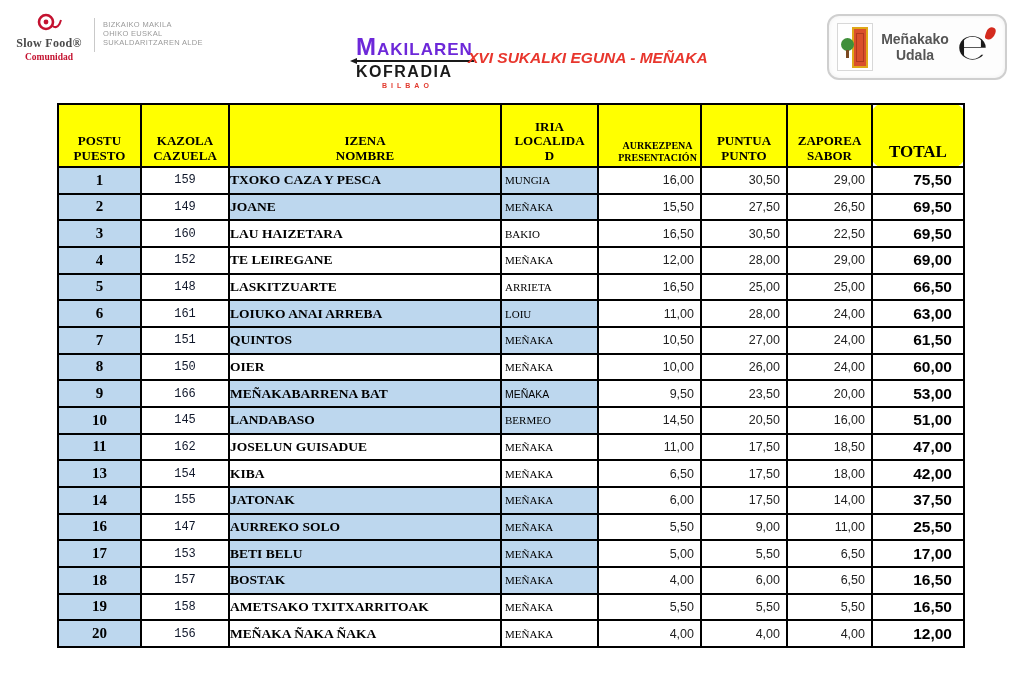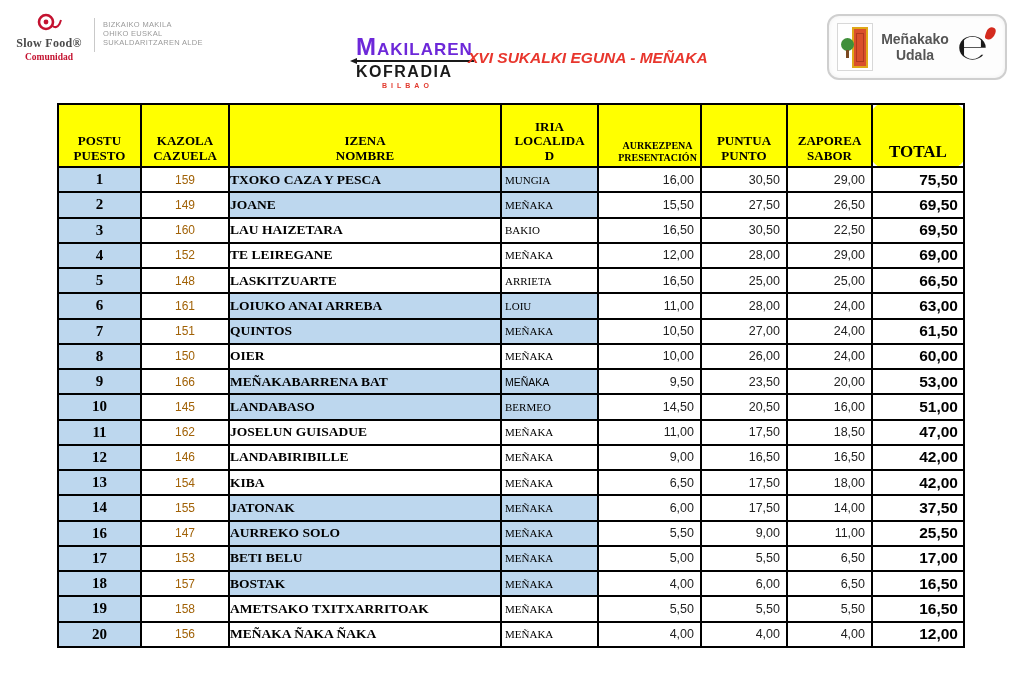--- a/index.html
+++ b/index.html
@@ -62,27 +62,27 @@
                    border-collapse: collapse; table-layout: fixed; }
   #results-table th, #results-table td { border: 2px solid #000; overflow: hidden; white-space: nowrap; }
   #results-table thead tr { height: 63px; }
   th { background: #ffff00; color: #000; vertical-align: bottom;
        font-weight: bold; font-size: 13px; line-height: 14.5px; padding-bottom: 3px; }
   th.small { font-size: 10px; line-height: 11.5px; padding-left: 16px; }
   th.big   { font-size: 17px; line-height: 18px; padding-bottom: 5px; border-radius: 10px; }
 
   td.c-postu  { background: #bdd7ee; text-align: center; font-weight: bold; font-size: 15px; }
   td.c-kazola { background: #fff; text-align: center;
-                font-family: Liberation Sans, sans-serif; font-size: 12px; color: #a16207; }
+                font-family: Liberation Mono, monospace; font-size: 12px; color: #0f172a; }
   td.c-izena  { background: #fff; font-weight: bold; font-size: 13.5px; }
   td.c-localidad { background: #fff; font-size: 11px; padding-left: 3px; }
   td.c-localidad.sans { font-family: "Liberation Sans", sans-serif; font-size: 10.5px; }
   td.c-score  { background: #fff; text-align: right; padding-right: 6px;
                 font-family: "Liberation Sans", sans-serif; font-size: 12.5px; color: #222; }
-  td.c-total  { background: #fff; text-align: right; padding-right: 5px;
+  td.c-total  { background: #fff; text-align: right; padding-right: 11px;
                 font-family: "Liberation Sans", sans-serif; font-weight: bold; font-size: 15.5px; }
   td.shaded   { background: #bdd7ee; }
 </style>
 </head>
 <body>
 
 <div class="abs" id="slowfood">
   <div class="sf-left">
     <span>
       <svg width="26" height="20" viewBox="0 0 26 20">
@@ -282,30 +282,20 @@
         <td class="c-postu">11</td>
         <td class="c-kazola">162</td>
         <td class="c-izena">JOSELUN GUISADUE</td>
         <td class="c-localidad">MEÑAKA</td>
         <td class="c-score">11,00</td>
         <td class="c-score">17,50</td>
         <td class="c-score">18,50</td>
         <td class="c-total">47,00</td>
       </tr>
       <tr>
-        <td class="c-postu">12</td>
-        <td class="c-kazola">146</td>
-        <td class="c-izena">LANDABIRIBILLE</td>
-        <td class="c-localidad">MEÑAKA</td>
-        <td class="c-score">9,00</td>
-        <td class="c-score">16,50</td>
-        <td class="c-score">16,50</td>
-        <td class="c-total">42,00</td>
-      </tr>
-      <tr>
         <td class="c-postu">13</td>
         <td class="c-kazola">154</td>
         <td class="c-izena">KIBA</td>
         <td class="c-localidad">MEÑAKA</td>
         <td class="c-score">6,50</td>
         <td class="c-score">17,50</td>
         <td class="c-score">18,00</td>
         <td class="c-total">42,00</td>
       </tr>
       <tr>

